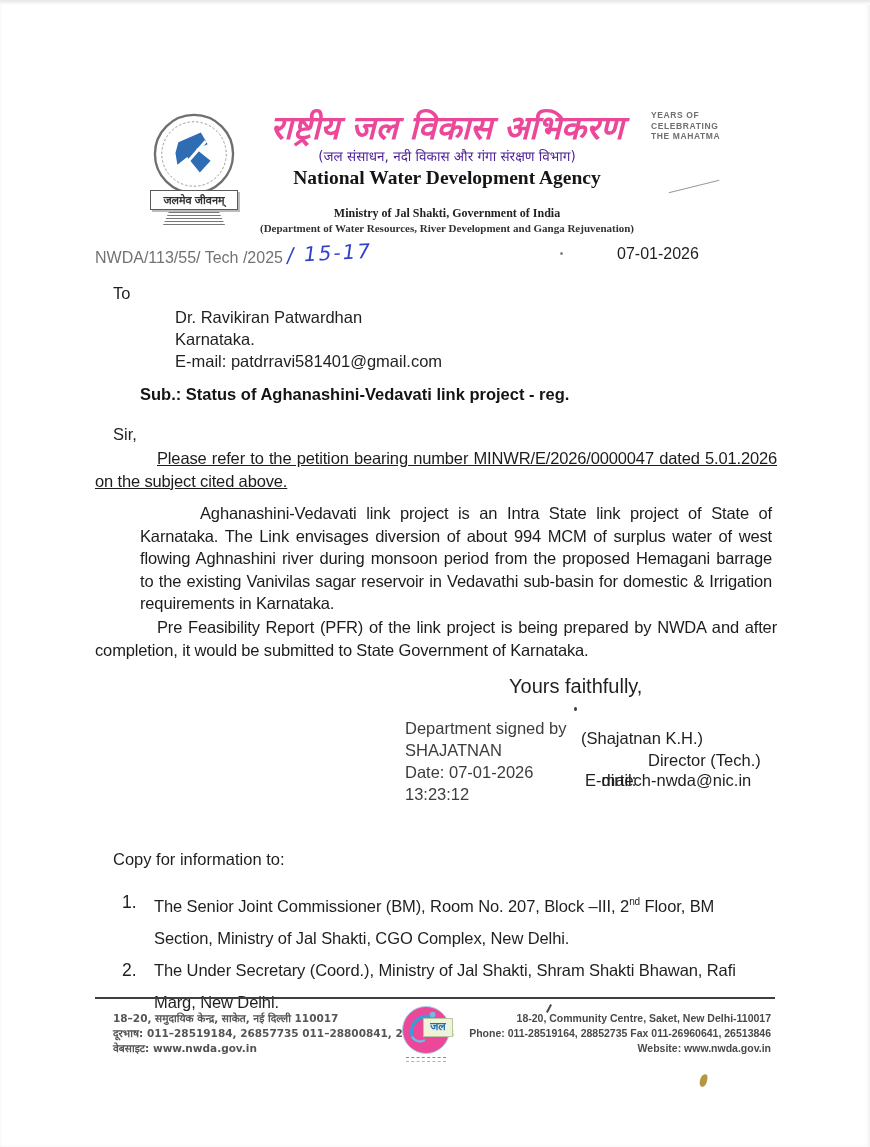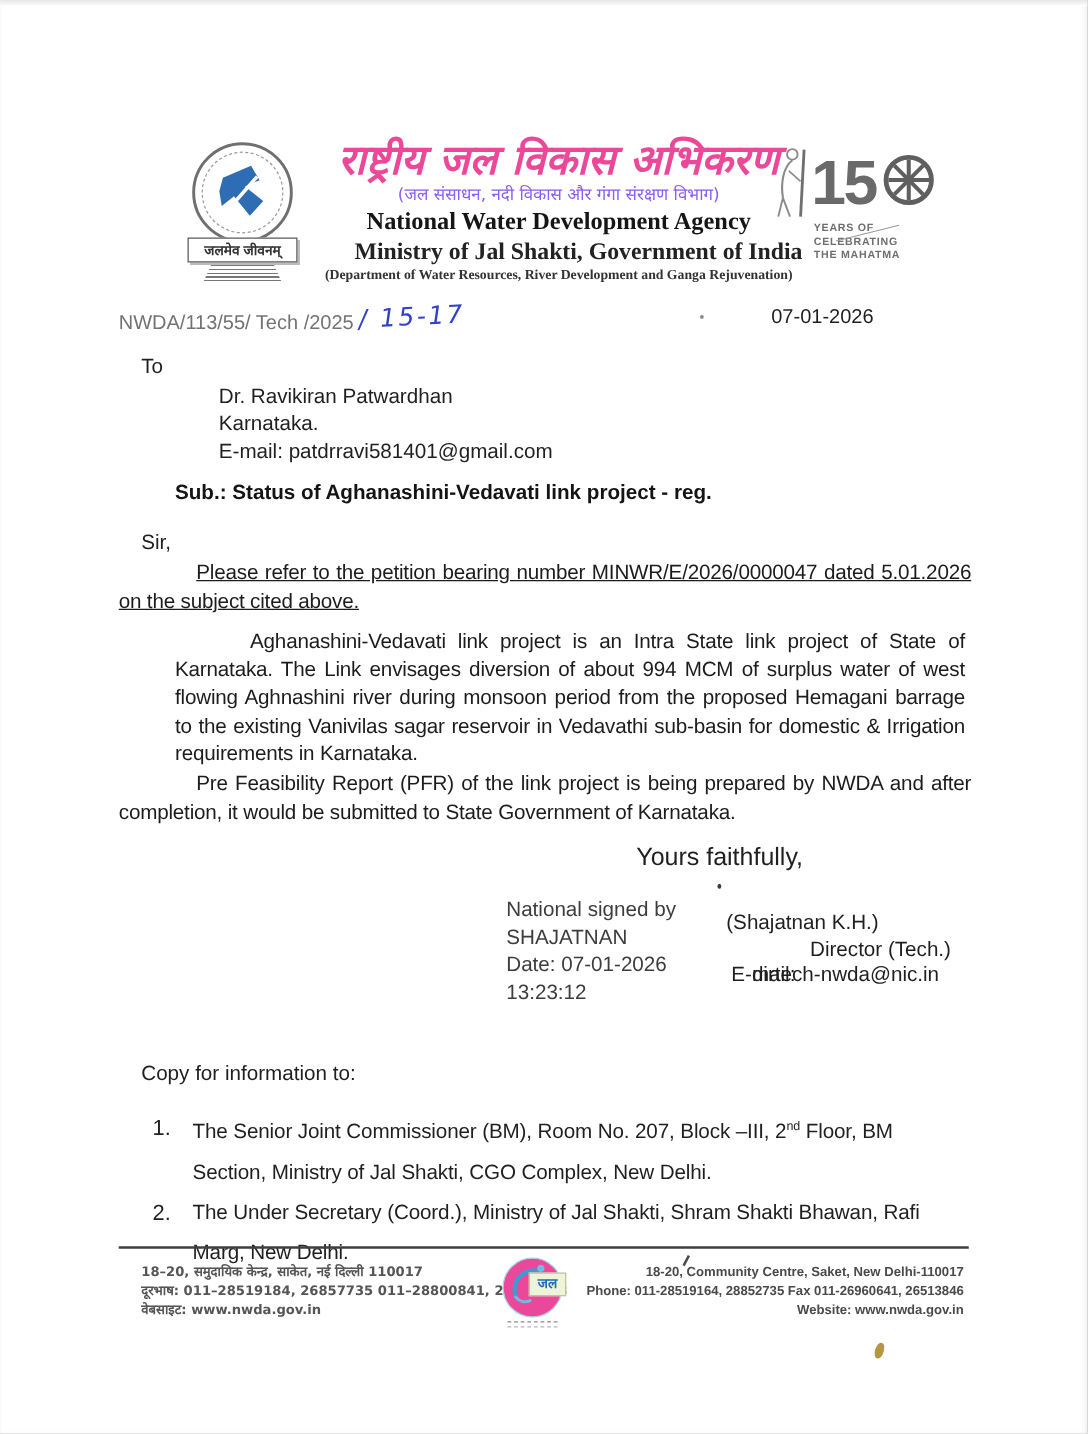--- a/index.html
+++ b/index.html
@@ -21,23 +21,23 @@
     padding:1px 0 2px;box-shadow:2px 2px 0 #bbb;
   }
   .emblem-pedestal{
     width:62px;height:14px;margin:1px auto 0;
     background:repeating-linear-gradient(0deg,#777 0 1px,transparent 1px 3px);
     clip-path:polygon(10% 0,90% 0,100% 100%,0 100%);
   }
   .lh-text{left:252px;top:110px;width:390px;text-align:center;line-height:1.12;}
   .lh-hindi1{font-size:33px;color:#ec4899;font-weight:bold;font-family:"DejaVu Sans",sans-serif;font-style:italic;}
   .lh-hindi2{font-size:19px;color:#2a2a2a;font-weight:bold;margin-top:2px;font-family:"DejaVu Sans",sans-serif;}
-  .lh-hindi3{font-size:13.5px;color:#8b5cf6;margin-top:2px;font-family:"DejaVu Sans",sans-serif;}
+  .lh-hindi3{font-size:13.5px;color:#4c1d95;margin-top:2px;font-family:"DejaVu Sans",sans-serif;}
   .lh-eng1{font-size:19.5px;font-weight:bold;font-family:"Liberation Serif",serif;margin-top:3px;color:#151515;}
-  .lh-eng2{font-size:19px;font-weight:bold;font-family:"Liberation Serif",serif;margin-top:2px;color:#222;text-align:right;}
+  .lh-eng2{font-size:12px;font-weight:bold;font-family:"Liberation Serif",serif;margin-top:18px;color:#222;}
   .lh-eng3{font-size:11px;font-weight:bold;font-family:"Liberation Serif",serif;margin-top:2px;color:#333;}
 
   .logo150{left:615px;top:116px;width:160px;color:#6f6f6f;}
   .logo150-row{display:flex;align-items:flex-start;}
   .logo150-num{font-size:50px;font-weight:bold;line-height:0.9;letter-spacing:-2px;color:#6a6a6a;margin-top:8px;}
   .logo150-captions{margin-left:36px;margin-top:-6px;font-size:8.5px;font-weight:bold;letter-spacing:0.6px;line-height:1.25;color:#6f6f6f;}
   .thread-line{left:668px;top:186px;width:52px;height:1px;background:#9a9a9a;transform:rotate(-14deg);}
 
   
   .ref-row{left:95px;top:244px;width:682px;font-size:16px;}
@@ -112,44 +112,20 @@
 
   <div class="abs lh-text">
     <div class="lh-hindi1">राष्ट्रीय जल विकास अभिकरण</div>
     <div class="lh-hindi3">(जल संसाधन, नदी विकास और गंगा संरक्षण विभाग)</div>
     <div class="lh-eng1">National Water Development Agency</div>
     <div class="lh-eng2">Ministry of Jal Shakti, Government of India</div>
     <div class="lh-eng3">(Department of Water Resources, River Development and Ganga Rejuvenation)</div>
   </div>
 
   <div class="abs logo150">
-    <div class="logo150-row">
-      <span>
-        <svg viewBox="0 0 36 66" width="34" height="62">
-          <circle cx="20" cy="8" r="4.5" fill="none" stroke="#8a8a8a" stroke-width="1.6"></circle>
-          <path d="M20,13 C12,19 10,33 12,45" fill="none" stroke="#8a8a8a" stroke-width="1.8"></path>
-          <path d="M12,45 L8,61 M12,45 L18,61" fill="none" stroke="#8a8a8a" stroke-width="1.6"></path>
-          <path d="M17,22 L27,31" fill="none" stroke="#8a8a8a" stroke-width="1.4"></path>
-          <path d="M30,4 L27,61" fill="none" stroke="#6f6f6f" stroke-width="2.4"></path>
-        </svg>
-      </span>
-      <span class="logo150-num">15</span>
-      <span style="margin-left:4px;margin-top:6px;">
-        <svg viewBox="0 0 46 46" width="44" height="44">
-          <circle cx="23" cy="23" r="19" fill="none" stroke="#5f5f5f" stroke-width="4"></circle>
-          <g stroke="#5f5f5f" stroke-width="3.4">
-            <line x1="23" y1="6" x2="23" y2="40"></line>
-            <line x1="6" y1="23" x2="40" y2="23"></line>
-            <line x1="11" y1="11" x2="35" y2="35"></line>
-            <line x1="35" y1="11" x2="11" y2="35"></line>
-          </g>
-          <circle cx="23" cy="23" r="3" fill="#5f5f5f"></circle>
-        </svg>
-      </span>
-    </div>
     <div class="logo150-captions">
       <div>YEARS OF</div>
       <div>CELEBRATING</div>
       <div>THE MAHATMA</div>
     </div>
   </div>
   <div class="abs thread-line"></div>
 
   <div class="abs ref-row">
     <span class="ref-number">NWDA/113/55/ Tech /2025</span>
@@ -169,21 +145,21 @@
 
   <div class="abs sir">Sir,</div>
   <div class="abs para para1">Please refer to the petition bearing number MINWR/E/2026/0000047 dated 5.01.2026 on the subject cited above.</div>
   <div class="abs para para2">Aghanashini-Vedavati link project is an Intra State link project of State of Karnataka. The Link envisages diversion of about 994 MCM of surplus water of west flowing Aghnashini river during monsoon period from the proposed Hemagani barrage to the existing Vanivilas sagar reservoir in Vedavathi sub-basin for domestic &amp; Irrigation requirements in Karnataka.</div>
   <div class="abs para para3">Pre Feasibility Report (PFR) of the link project is being prepared by NWDA and after completion, it would be submitted to State Government of Karnataka.</div>
 
   <div class="abs closing">Yours faithfully,</div>
   <div class="abs closing-dot"></div>
 
   <div class="abs digisig">
-    <div>National signed by</div>
+    <div>Department signed by</div>
     <div>SHAJATNAN</div>
     <div>Date: 07-01-2026</div>
     <div>13:23:12</div>
   </div>
   <div class="abs sig-name">(Shajatnan K.H.)</div>
   <div class="abs sig-desig">Director (Tech.)</div>
   <div class="abs sig-email">
     <span>E-</span><span class="ov-wrap"><span class="ov-top">mail:</span><span>dirte</span></span><span>ch-nwda@nic.in</span>
   </div>
 

